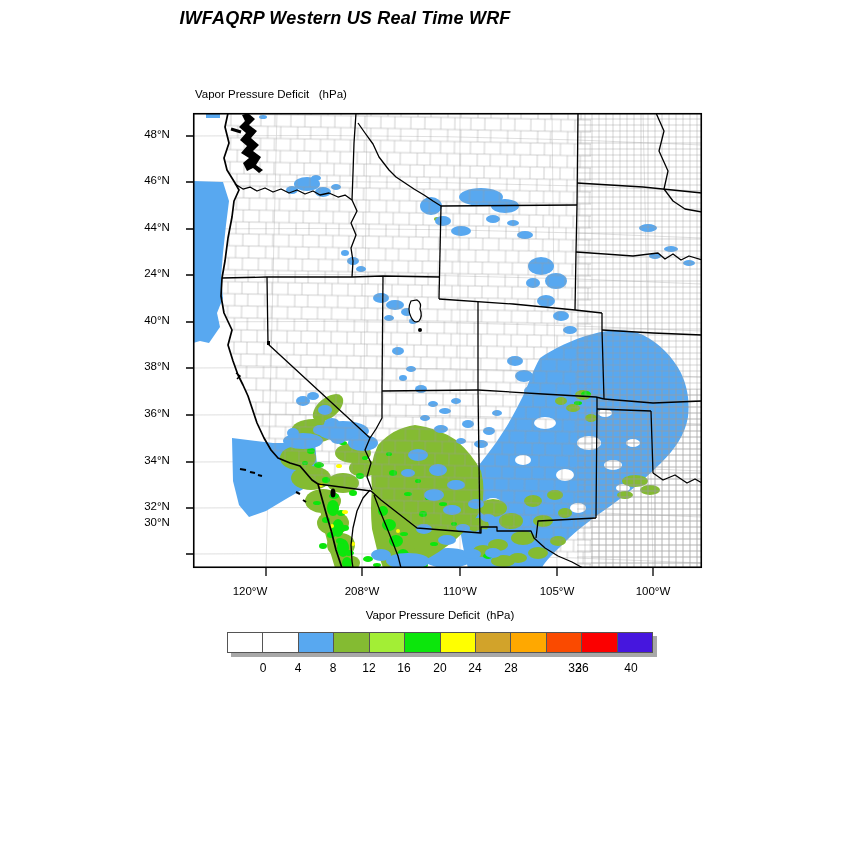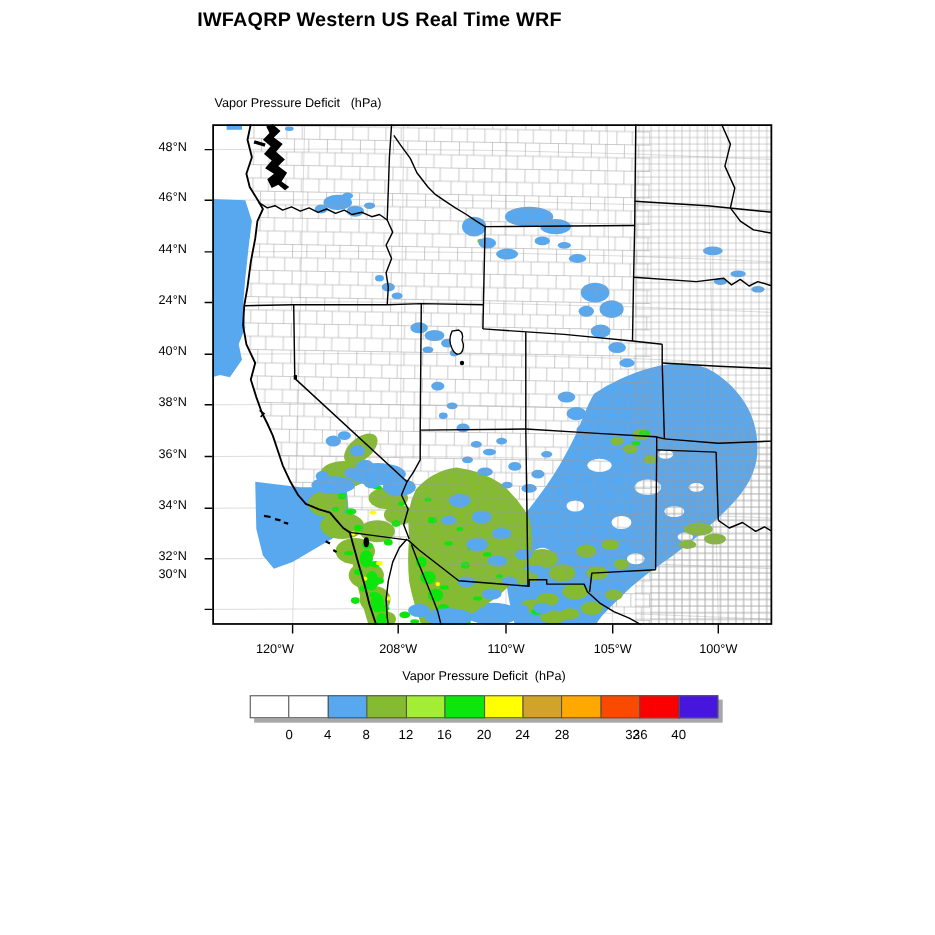--- a/index.html
+++ b/index.html
@@ -1,19 +1,19 @@
 <!DOCTYPE html>
 <html><head>
 <meta charset="utf-8">
 <style>
   html,body{margin:0;padding:0;background:#fff;}
   .page{position:relative;width:850px;height:850px;background:#fff;overflow:hidden;
         font-family:"Liberation Sans","DejaVu Sans",sans-serif;color:#000;}
   .abs{position:absolute;}
-  .page-title{left:95px;top:8px;width:500px;text-align:center;font-size:18px;font-weight:bold;letter-spacing:0.2px;}
+  .page-title{left:95px;top:8px;width:500px;text-align:center;font-size:18px;font-weight:bold;letter-spacing:0.2px;font-style:italic;}
   .run-info{right:147px;top:9px;width:260px;text-align:right;font-size:10.5px;line-height:14px;white-space:pre;}
   .map-subtitle{left:195px;top:88px;font-size:11.5px;white-space:pre;}
   .lat-label{left:132px;width:50px;text-align:center;font-size:11.5px;}
   .lon-label{top:585px;width:60px;text-align:center;font-size:11.5px;}
   .cb-title{left:227px;top:609px;width:426px;text-align:center;font-size:11.5px;white-space:pre;}
   .cb-shadow{left:231px;top:636px;width:426px;height:21px;background:#a8a8a8;}
   .cb-bar{left:227px;top:632px;width:426px;height:21px;display:flex;}
   .cb-cell{flex:1 1 0;border:1px solid #555;margin-left:-1px;}
   .cb-cell:first-child{margin-left:0;}
   .cb-lab{top:661px;width:30px;text-align:center;font-size:12px;}
@@ -372,16 +372,16 @@
   <span class="abs cb-lab" style="left:248px">0</span>
   <span class="abs cb-lab" style="left:283px">4</span>
   <span class="abs cb-lab" style="left:318px">8</span>
   <span class="abs cb-lab" style="left:354px">12</span>
   <span class="abs cb-lab" style="left:389px">16</span>
   <span class="abs cb-lab" style="left:425px">20</span>
   <span class="abs cb-lab" style="left:460px">24</span>
   <span class="abs cb-lab" style="left:496px">28</span>
   <span class="abs cb-lab" style="left:560px">32</span>
   <span class="abs cb-lab" style="left:567px">36</span>
-  <span class="abs cb-lab" style="left:602px">40</span>
+  <span class="abs cb-lab" style="left:616px">40</span>
 
 
 </div>
 
 </body></html>

